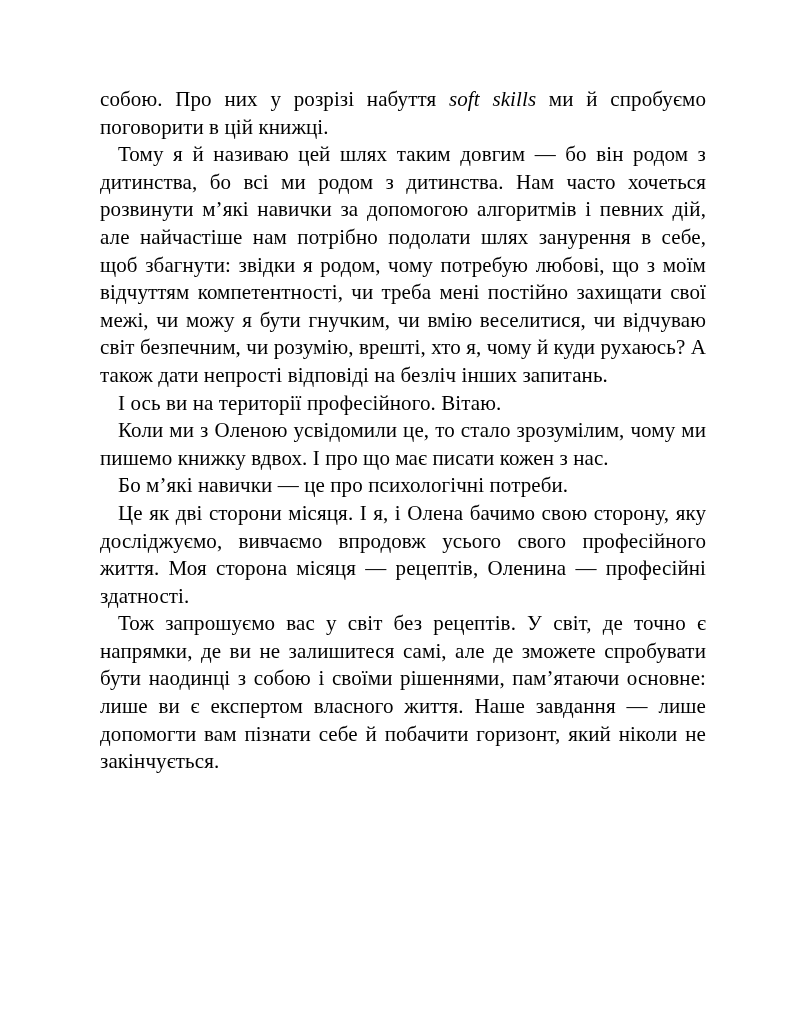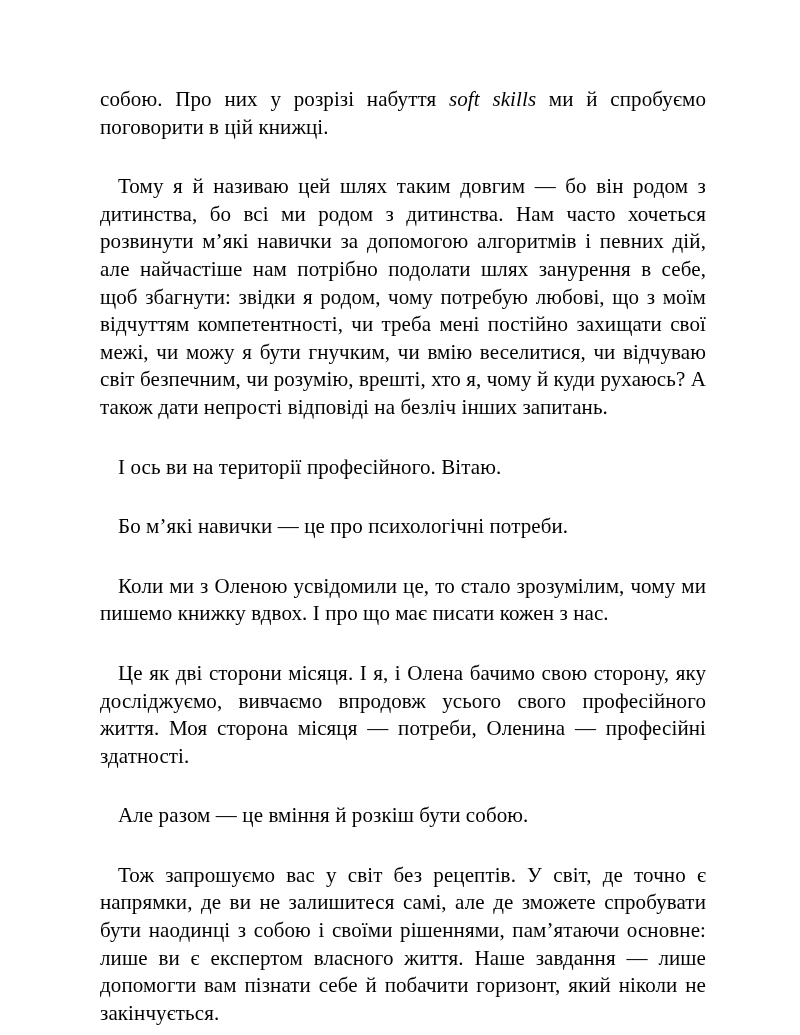--- a/index.html
+++ b/index.html
@@ -26,33 +26,31 @@
     padding: 0;
     font-family: "Liberation Serif", "DejaVu Serif", serif;
     font-size: 21px;
     line-height: 27.6px;
     color: #000000;
     text-align: justify;
     letter-spacing: 0.1px;
   }
   p.para.indent {
     text-indent: 18px;
-    margin-top: 32px;
   }
   .italic {
     font-style: italic;
   }
 </style>
 </head>
 <body>
 
 <div class="page">
   <div class="text-block">
       <p class="para"><span>собою. Про них у розрізі набуття </span><span class="italic">soft skills</span><span> ми й спробуємо поговорити в цій книжці.</span></p>
       <p class="para indent"><span>Тому я й називаю цей шлях таким довгим — бо він родом з дитинства, бо всі ми родом з дитинства. Нам часто хочеться розвинути м’які навички за допомогою алгоритмів і певних дій, але найчастіше нам потрібно подолати шлях занурення в себе, щоб збагнути: звідки я родом, чому потребую любові, що з моїм відчуттям компетентності, чи треба мені постійно захищати свої межі, чи можу я бути гнучким, чи вмію веселитися, чи відчуваю світ безпечним, чи розумію, врешті, хто я, чому й куди рухаюсь? А також дати непрості відповіді на безліч інших запитань.</span></p>
       <p class="para indent"><span>І ось ви на території професійного. Вітаю.</span></p>
+      <p class="para indent"><span>Коли ми з Оленою усвідомили це, то стало зрозумілим, чому ми пишемо книжку вдвох. І про що має писати кожен з нас.</span></p>
       <p class="para indent"><span>Бо м’які навички — це про психологічні потреби.</span></p>
-      <p class="para indent"><span>Коли ми з Оленою усвідомили це, то стало зрозумілим, чому ми пишемо книжку вдвох. І про що має писати кожен з нас.</span></p>
-      <p class="para indent"><span>Це як дві сторони місяця. І я, і Олена бачимо свою сторону, яку досліджуємо, вивчаємо впродовж усього свого професійного життя. Моя сторона місяця — потреби, Оленина — професійні здатності.</span></p>
-      <p class="para indent"><span>Але разом — це вміння й розкіш бути собою.</span></p>
+      <p class="para indent"><span>Це як дві сторони місяця. І я, і Олена бачимо свою сторону, яку досліджуємо, вивчаємо впродовж усього свого професійного життя. Моя сторона місяця — рецептів, Оленина — професійні здатності.</span></p>
       <p class="para indent"><span>Тож запрошуємо вас у світ без рецептів. У світ, де точно є напрямки, де ви не залишитеся самі, але де зможете спробувати бути наодинці з собою і своїми рішеннями, пам’ятаючи основне: лише ви є експертом власного життя. Наше завдання — лише допомогти вам пізнати себе й побачити горизонт, який ніколи не закінчується.</span></p>
     </div>
 </div>
 
 </body></html>

